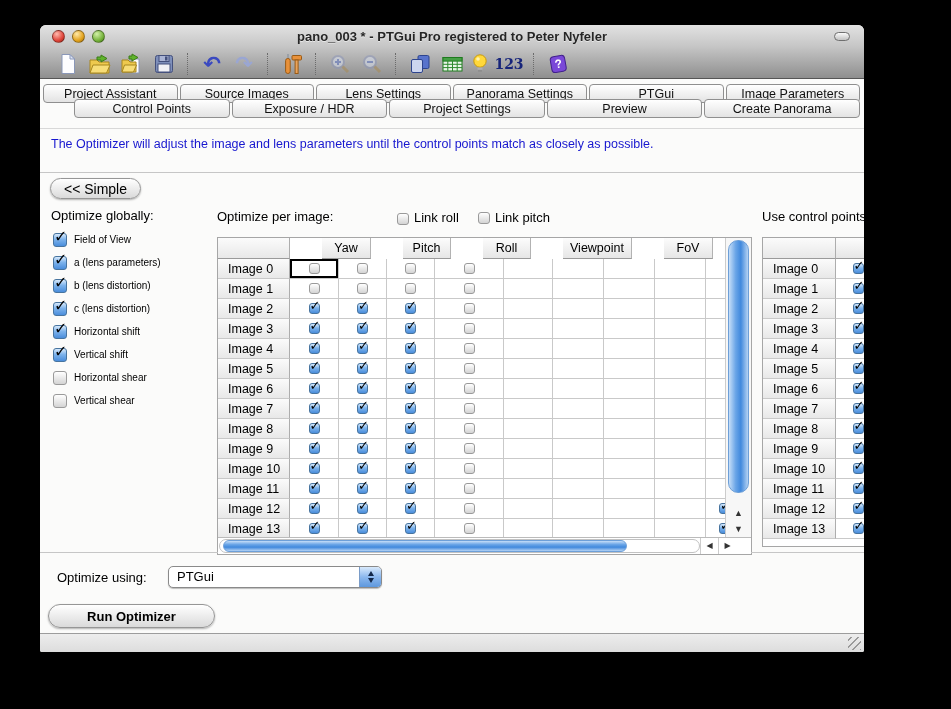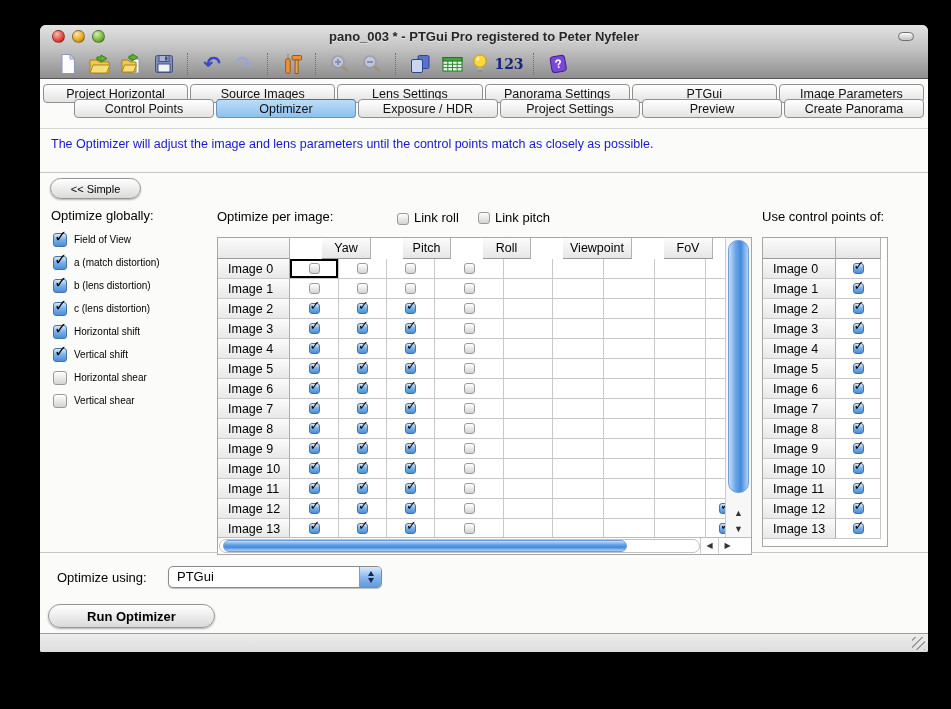--- a/index.html
+++ b/index.html
@@ -1,18 +1,18 @@
 <!DOCTYPE html>
 <html><head>
 <meta charset="utf-8">
 <style>
   html,body{margin:0;padding:0;background:#000;}
   #stage{position:relative;width:951px;height:709px;background:#000;overflow:hidden;
          font-family:"Liberation Sans","DejaVu Sans",sans-serif;-webkit-font-smoothing:antialiased;}
-  .window{position:absolute;left:40px;top:25px;width:888px;height:627px;background:#fbfbfa;
+  .window{position:absolute;left:40px;top:25px;width:824px;height:627px;background:#fbfbfa;
           border-radius:6px 6px 2px 2px;overflow:hidden;box-shadow:0 12px 30px rgba(0,0,0,.65);}
   
   .chrome{position:absolute;left:0;top:0;right:0;height:53px;
           background:linear-gradient(#e2e2e2,#c6c6c6 40%,#8f8f8f);border-bottom:1px solid #565656;}
   .titlebar{position:absolute;left:0;top:0;right:0;height:23px;}
   .lights{position:absolute;left:12px;top:5px;display:flex;gap:7px;}
   .light{width:13px;height:13px;border-radius:50%;border:1px solid rgba(0,0,0,.35);box-sizing:border-box;}
   .light.red{background:radial-gradient(circle at 35% 28%,#ffb9ae,#e0463c 60%,#93200f);}
   .light.yellow{background:radial-gradient(circle at 35% 28%,#ffe9a8,#e3a31f 60%,#9a6a08);}
   .light.green{background:radial-gradient(circle at 35% 28%,#d2f0a8,#78b43e 60%,#3f7712);}
@@ -32,21 +32,21 @@
   .tab{flex:1 1 0;display:flex;align-items:center;justify-content:center;font-size:12.5px;color:#111;
        border:1px solid #8f8f8f;border-radius:4px;background:linear-gradient(#ffffff,#e3e3e3);
        box-sizing:border-box;white-space:nowrap;overflow:hidden;cursor:default;}
   .tab.sel{background:linear-gradient(#bddcf8,#8cc2ef);border-color:#6a92c4;border-top-color:#3d6fa8;}
   .tabline{position:absolute;left:0;right:0;top:103px;border-top:1px solid #d8d8d8;}
   
   .infotext{position:absolute;left:11px;right:8px;top:112px;font-size:12.5px;}
   .hdivider{position:absolute;left:0;right:0;border-top:1px solid #c6c6c6;}
   .pill{position:absolute;display:flex;align-items:center;justify-content:center;border:1px solid #969696;
         border-radius:11px;background:linear-gradient(#ffffff,#dadada);box-shadow:0 1px 2px rgba(0,0,0,.3);
-        font-size:11px;color:#000;box-sizing:border-box;cursor:default;}
+        font-size:14px;color:#000;box-sizing:border-box;cursor:default;}
   .plabel{position:absolute;font-size:13px;color:#000;white-space:nowrap;}
   
   .cb{position:relative;display:inline-block;box-sizing:border-box;border:1px solid #9a9a9a;border-radius:3px;
       background:linear-gradient(#ffffff,#d4d4d4);flex:0 0 auto;}
   .cb.big{width:14px;height:14px;}
   .cb.mid{width:12px;height:12px;}
   .cb.small{width:11px;height:11px;}
   .cb.checked{background:linear-gradient(#d8eafc,#7db3ec 45%,#4a8ddb);border-color:#47749f;}
   .cb.checked::after{content:"\2713";position:absolute;font-weight:bold;color:#000;}
   .cb.big.checked::after{font-size:16px;left:0px;top:-7px;}
@@ -207,51 +207,50 @@
               <g transform="rotate(-10 11 11)">
                 <rect x="4" y="3" width="14.5" height="16" rx="3.5" fill="#7a48d8" stroke="#41208c"></rect>
                 <text x="11.4" y="15" text-anchor="middle" font-size="12" font-weight="bold" fill="#ffffff">?</text>
               </g>
             </svg>
         </div>
       </div>
     </div>
 
     <div id="tabrow1" class="tabrow tabrow1">
-        <div class="tab">Project Horizontal</div>
+        <div class="tab">Project Assistant</div>
         <div class="tab">Source Images</div>
         <div class="tab">Lens Settings</div>
         <div class="tab">Panorama Settings</div>
         <div class="tab">PTGui</div>
         <div class="tab">Image Parameters</div>
       </div>
     <div id="tabrow2" class="tabrow tabrow2">
         <div class="tab">Control Points</div>
-        <div class="tab sel">Optimizer</div>
         <div class="tab">Exposure / HDR</div>
         <div class="tab">Project Settings</div>
         <div class="tab">Preview</div>
         <div class="tab">Create Panorama</div>
       </div>
     <div class="tabline"></div>
 
     <div class="infotext" style="color:#1717cf;">The Optimizer will adjust the image and lens parameters until the control points match as closely as possible.</div>
     <div class="hdivider" style="top:147px;"></div>
 
     <div class="pill" style="left:10px;top:153px;width:91px;height:21px;">&lt;&lt; Simple</div>
 
     <div class="plabel" style="left:11px;top:183px;">Optimize globally:</div>
     <div id="gl-list" class="gl-list">
         <div class="gitem">
           <span class="cb big checked"></span>
           <span>Field of View</span>
         </div>
         <div class="gitem">
           <span class="cb big checked"></span>
-          <span>a (match distortion)</span>
+          <span>a (lens parameters)</span>
         </div>
         <div class="gitem">
           <span class="cb big checked"></span>
           <span>b (lens distortion)</span>
         </div>
         <div class="gitem">
           <span class="cb big checked"></span>
           <span>c (lens distortion)</span>
         </div>
         <div class="gitem">

